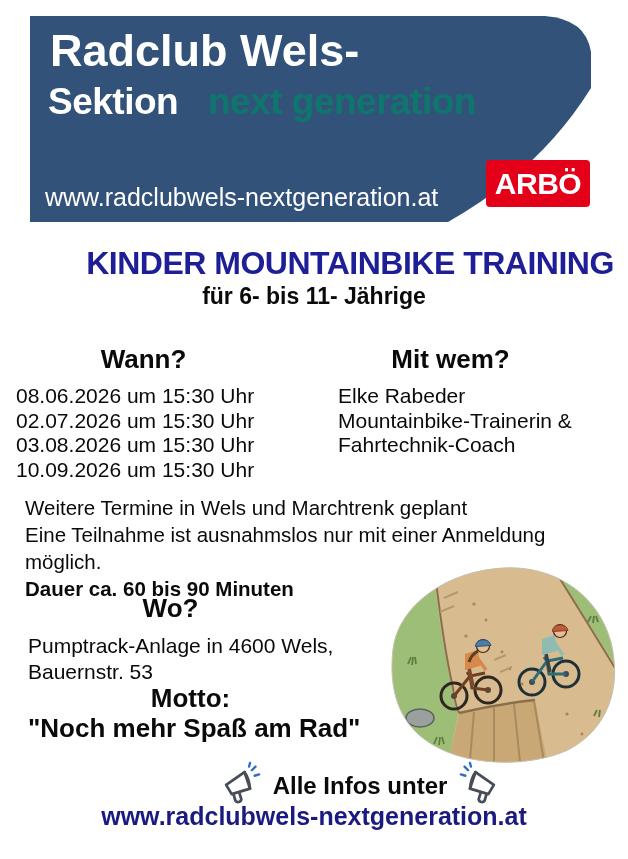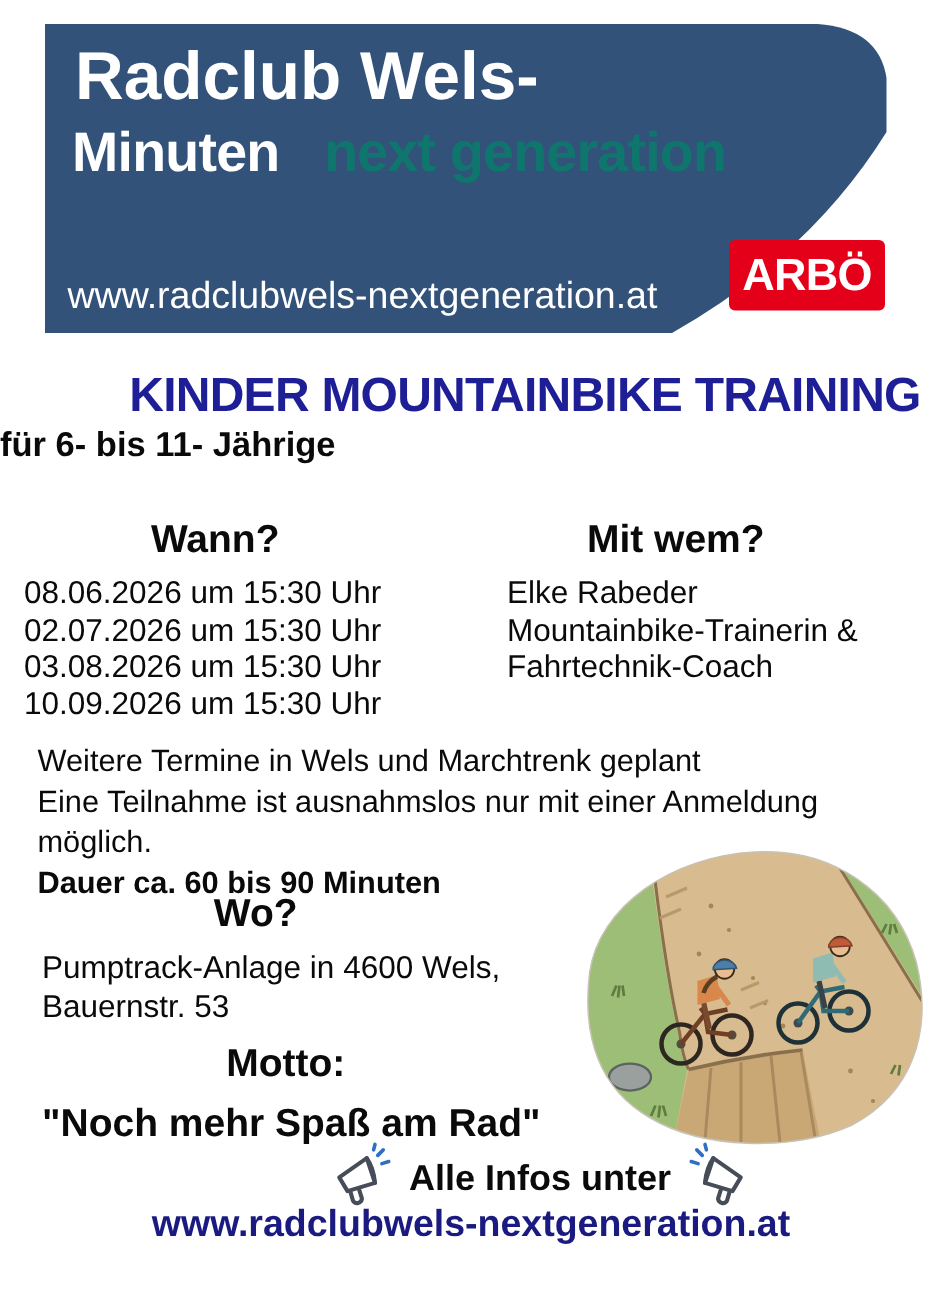--- a/index.html
+++ b/index.html
@@ -15,50 +15,50 @@
   .h-line2 .white{color:#ffffff;}
   .h-line2 .red{color:#0f766e;margin-left:20px;}
   .h-url{left:45px;top:183px;font-weight:400;font-size:25px;color:#ffffff;white-space:nowrap;}
   .arbo{
     left:486px;top:160px;width:104px;height:47px;background:#e50019;border-radius:4px;
     display:flex;align-items:center;justify-content:center;
     font-weight:700;font-size:30px;color:#ffffff;letter-spacing:-.5px;
   }
   
   .main-title{left:0;top:245px;width:628px;text-align:center;font-weight:700;font-size:32px;letter-spacing:-.5px;color:#1e1e96;white-space:nowrap;padding-left:36px;}
-  .subtitle{left:0;top:283px;width:628px;text-align:left;font-weight:700;font-size:23px;color:#0a0a0a;}
+  .subtitle{left:0;top:283px;width:628px;text-align:center;font-weight:700;font-size:23px;color:#0a0a0a;}
   .col-heading{font-weight:700;font-size:26px;text-align:center;margin:0 0 9px 0;}
   .when-block{left:16px;top:344px;width:255px;}
   .whom-block{left:338px;top:344px;width:225px;}
   .plain-line{font-size:21px;line-height:24.5px;white-space:nowrap;}
   .notes-block{left:25px;top:494px;width:595px;font-size:20.5px;line-height:27px;}
   .notes-block .bold{font-weight:700;}
   .where-block{left:28px;top:593px;width:285px;}
   .where-block .plain-line{line-height:26px;}
   .motto-block{left:28px;top:683px;width:325px;text-align:center;}
-  .motto-heading{font-weight:700;font-size:26px;margin:10px;}
+  .motto-heading{font-weight:700;font-size:26px;margin:0;}
   .motto-quote{font-weight:700;font-size:26px;line-height:29px;white-space:nowrap;margin:0;}
   
   .footer-row{left:0;top:761px;width:628px;display:flex;justify-content:center;align-items:center;gap:12px;margin-left:46px;}
   .footer-label{font-weight:700;font-size:24px;white-space:nowrap;padding-top:4px;}
   .footer-url{left:0;top:802px;width:628px;text-align:center;font-weight:700;font-size:25px;color:#1a1a80;white-space:nowrap;}
   .illu{position:absolute;left:382px;top:564px;}
 </style>
 </head>
 <body>
 
 <div class="page">
 
   <svg class="header-svg" width="628" height="230" viewBox="0 0 628 230">
     <path d="M30,16 L545,16 Q586,19 591,52 L591,88 Q540,170 448,222 L30,222 Z" fill="#32527a"></path>
   </svg>
 
   <div class="abs h-line1">Radclub Wels-</div>
   <div class="abs h-line2">
-    <span class="white">Minuten </span><span class="red">next generation</span>
+    <span class="white">Sektion </span><span class="red">next generation</span>
   </div>
   <div class="abs h-url">www.radclubwels-nextgeneration.at</div>
   <div class="abs arbo">ARBÖ</div>
 
   <div class="abs main-title">KINDER MOUNTAINBIKE TRAINING</div>
   <div class="abs subtitle">für 6- bis 11- Jährige</div>
 
   <div class="abs when-block">
     <div class="col-heading">Wann?</div>
     <div class="plain-line">08.06.2026 um 15:30 Uhr</div>

